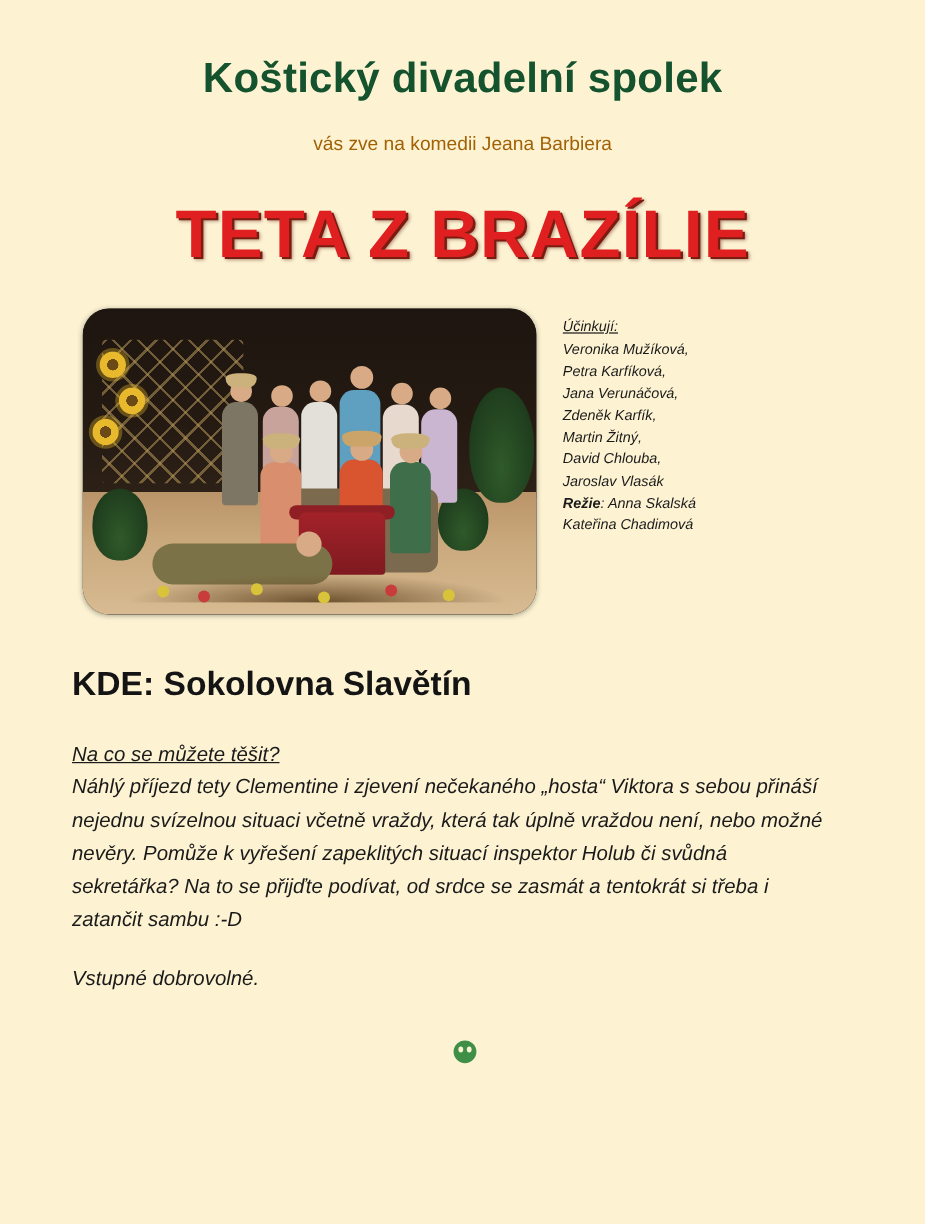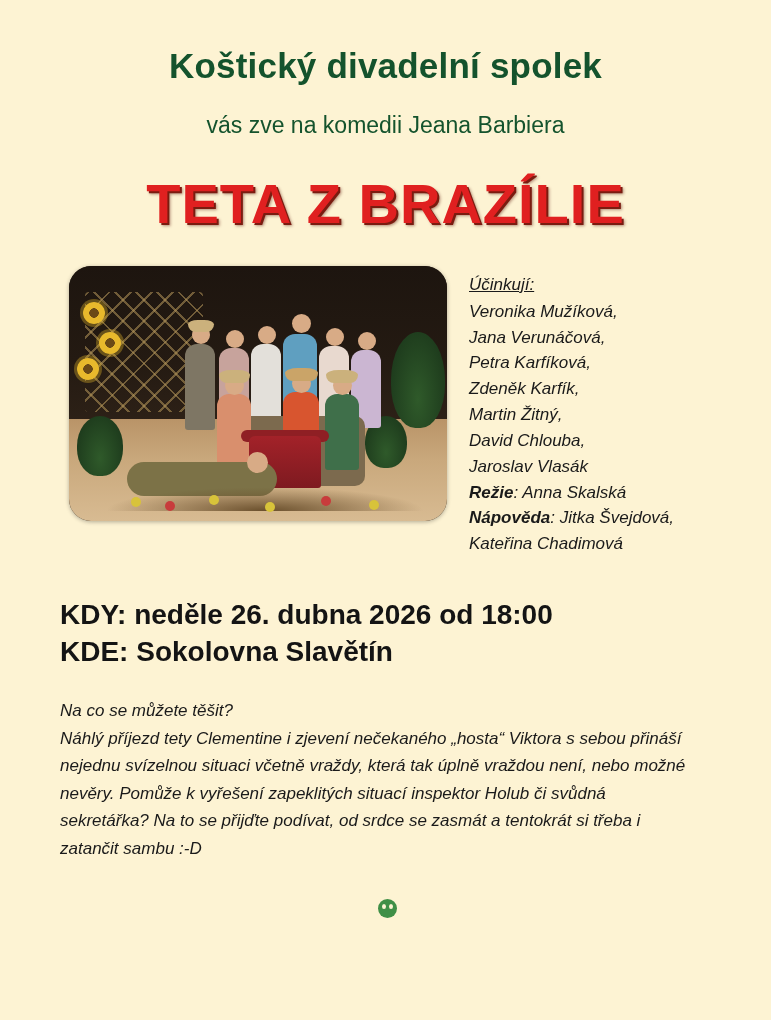--- a/index.html
+++ b/index.html
@@ -25,23 +25,23 @@
   .title-main {
     text-align: center;
     font-size: 35px;
     font-weight: bold;
     letter-spacing: 0.2px;
     margin: 10px 0 0 0;
     color: #14532d;
   }
   .subtitle {
     text-align: center;
-    font-size: 23px;
+    font-size: 16px;
     margin: 26px 0 0 0;
-    color: #14532d;
+    color: #a16207;
   }
   .play-title {
     text-align: center;
     font-size: 56px;
     font-weight: bold;
     letter-spacing: 1px;
     margin: 32px 0 0 0;
     color: #e02020;
     text-shadow:
       2px 2px 0 #7a1c10,
@@ -152,21 +152,21 @@
     position: absolute;
     width: 10px; height: 10px;
     border-radius: 50%;
   }
 
   .cast {
     flex: 1 1 auto;
     padding-left: 22px;
     padding-top: 6px;
     font-style: italic;
-    font-size: 17px;
+    font-size: 12px;
     line-height: 1.52;
     color: #1a1a1a;
   }
   .cast .cast-head {
     text-decoration: underline;
     margin-bottom: 1px;
   }
   .cast .role-lbl {
     font-weight: bold;
     font-style: italic;
@@ -186,20 +186,21 @@
   .body-block {
     margin-top: 26px;
     padding-left: 16px;
     padding-right: 36px;
     font-style: italic;
     font-size: 17px;
     line-height: 1.62;
     color: #1a1a1a;
   }
   .body-head {
+    text-decoration: underline;
     font-style: italic;
   }
   .body-para {
     margin: 0;
   }
   .entry-fee {
     margin-top: 22px;
     font-style: italic;
     font-size: 17px;
   }
@@ -298,43 +299,40 @@
         <div class="fl" style="left:140px; bottom:16px; background:#d8c33a;"></div>
         <div class="fl" style="left:196px; bottom:9px; background:#d8c33a;"></div>
         <div class="fl" style="left:252px; bottom:15px; background:#c83c3c;"></div>
         <div class="fl" style="left:300px; bottom:11px; background:#d8c33a;"></div>
       </div>
     </div>
 
     <div class="cast">
       <div class="cast-head">Účinkují:</div>
       <div>Veronika Mužíková,</div>
+      <div>Petra Karfíková,</div>
       <div>Jana Verunáčová,</div>
-      <div>Petra Karfíková,</div>
       <div>Zdeněk Karfík,</div>
       <div>Martin Žitný,</div>
       <div>David Chlouba,</div>
       <div>Jaroslav Vlasák</div>
       <div>
         <span class="role-lbl">Režie</span><span>: Anna Skalská</span>
       </div>
-      <div>
-        <span class="role-lbl">Nápověda</span><span>: Jitka Švejdová,</span>
-      </div>
       <div>Kateřina Chadimová</div>
     </div>
   </div>
 
   <div class="when-where">
-    <div class="when">KDY: neděle 26. dubna 2026 od 18:00</div>
     <div class="where">KDE: Sokolovna Slavětín</div>
   </div>
 
   <div class="body-block">
     <div class="body-head">Na co se můžete těšit?</div>
     <p class="body-para">Náhlý příjezd tety Clementine i zjevení nečekaného „hosta“ Viktora s sebou přináší nejednu svízelnou situaci včetně vraždy, která tak úplně vraždou není, nebo možné nevěry. Pomůže k vyřešení zapeklitých situací inspektor Holub či svůdná sekretářka? Na to se přijďte podívat, od srdce se zasmát a tentokrát si třeba i zatančit sambu :-D</p>
+    <div class="entry-fee">Vstupné dobrovolné.</div>
   </div>
 
   <div class="closing">
     <span class="smiley"></span>
   </div>
 
 </div>
 
 </body></html>

